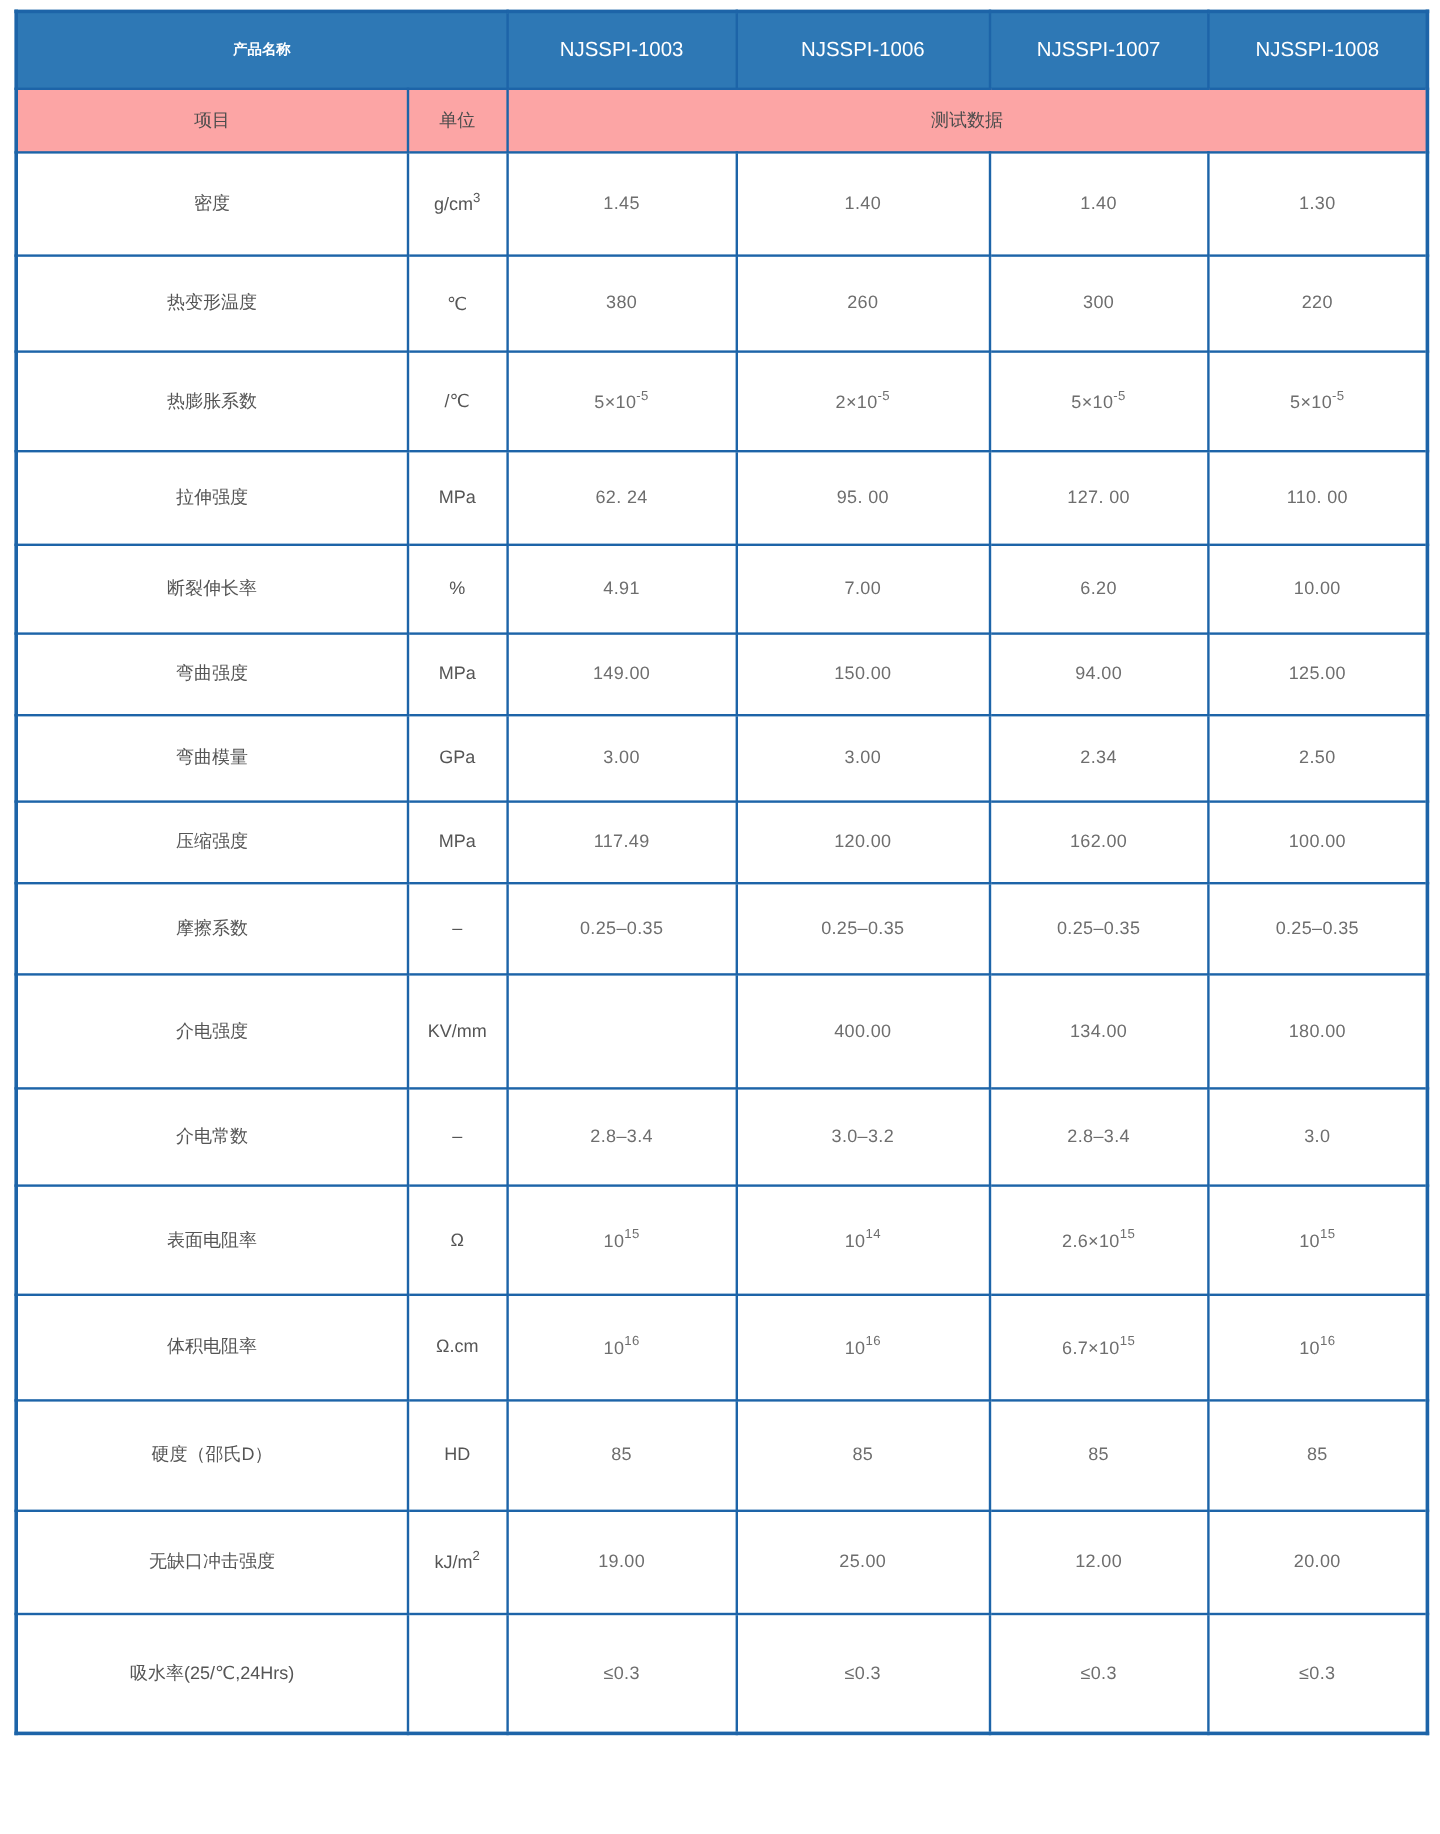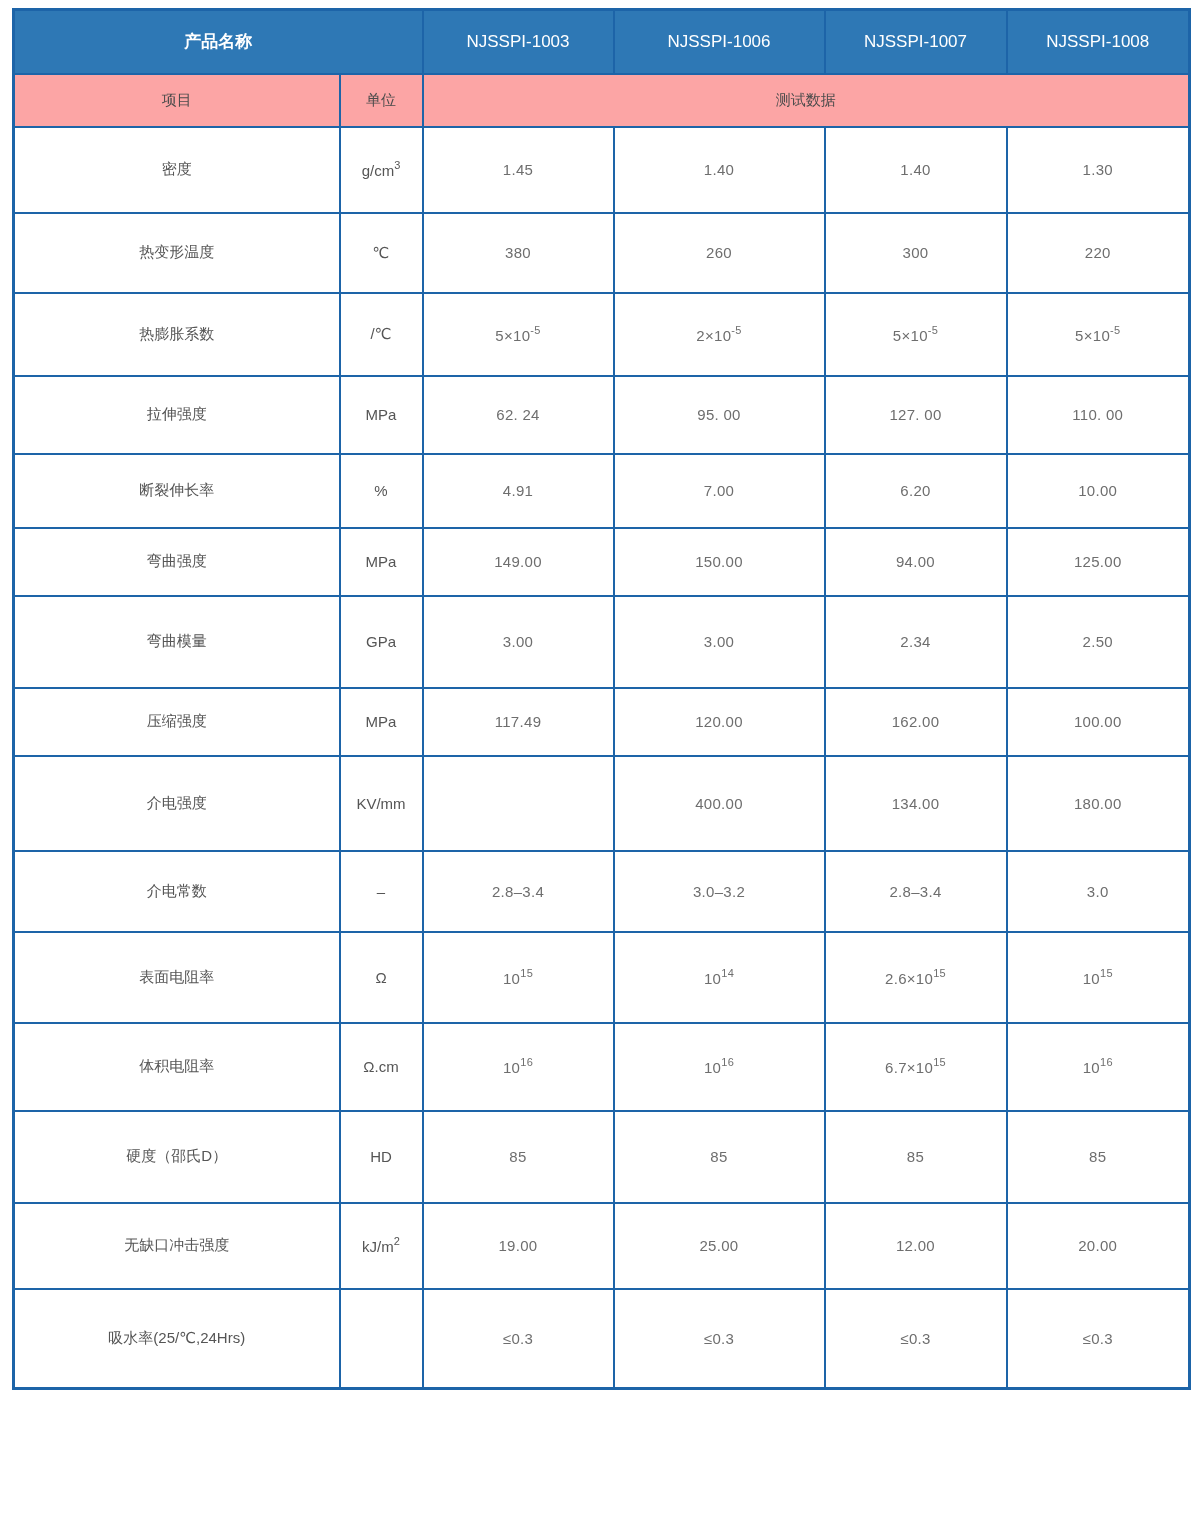--- a/index.html
+++ b/index.html
@@ -37,21 +37,21 @@
     vertical-align:middle;
     padding:2px 6px;
     font-weight:normal;
   }
   tr.product-row{height:64px;}
   tr.product-row th{
     background:var(--header-bg);
     color:var(--header-text);
     font-size:17px;
   }
-  tr.product-row th.name-head{font-weight:bold;font-size:17px;}
+  tr.product-row th.name-head{font-weight:bold;font-size:12px;}
   tr.subheader-row{height:53px;}
   tr.subheader-row th{
     color:#4c4c4c;
     font-size:15px;
     background:#fca5a5;
   }
   td.label-col{color:var(--label-text);font-size:15px;}
   td.unit-col{color:var(--label-text);font-size:15px;}
   td.val-col{color:var(--value-text);font-size:15px;letter-spacing:0.3px;}
   sup{
@@ -129,36 +129,44 @@
           <td class="val-col">10.00</td>
         </tr>
         <tr style="height: 68px;">
           <td class="label-col">弯曲强度</td>
           <td class="unit-col">MPa</td>
           <td class="val-col">149.00</td>
           <td class="val-col">150.00</td>
           <td class="val-col">94.00</td>
           <td class="val-col">125.00</td>
         </tr>
-        <tr style="height: 92px;">
+        <tr style="height: 72px;">
           <td class="label-col">弯曲模量</td>
           <td class="unit-col">GPa</td>
           <td class="val-col">3.00</td>
           <td class="val-col">3.00</td>
           <td class="val-col">2.34</td>
           <td class="val-col">2.50</td>
         </tr>
         <tr style="height: 68px;">
           <td class="label-col">压缩强度</td>
           <td class="unit-col">MPa</td>
           <td class="val-col">117.49</td>
           <td class="val-col">120.00</td>
           <td class="val-col">162.00</td>
           <td class="val-col">100.00</td>
         </tr>
+        <tr style="height: 76px;">
+          <td class="label-col">摩擦系数</td>
+          <td class="unit-col">–</td>
+          <td class="val-col">0.25–0.35</td>
+          <td class="val-col">0.25–0.35</td>
+          <td class="val-col">0.25–0.35</td>
+          <td class="val-col">0.25–0.35</td>
+        </tr>
         <tr style="height: 95px; margin-top: 27px;">
           <td class="label-col">介电强度</td>
           <td class="unit-col">KV/mm</td>
           <td class="val-col"></td>
           <td class="val-col">400.00</td>
           <td class="val-col">134.00</td>
           <td class="val-col">180.00</td>
         </tr>
         <tr style="height: 81px;">
           <td class="label-col">介电常数</td>

